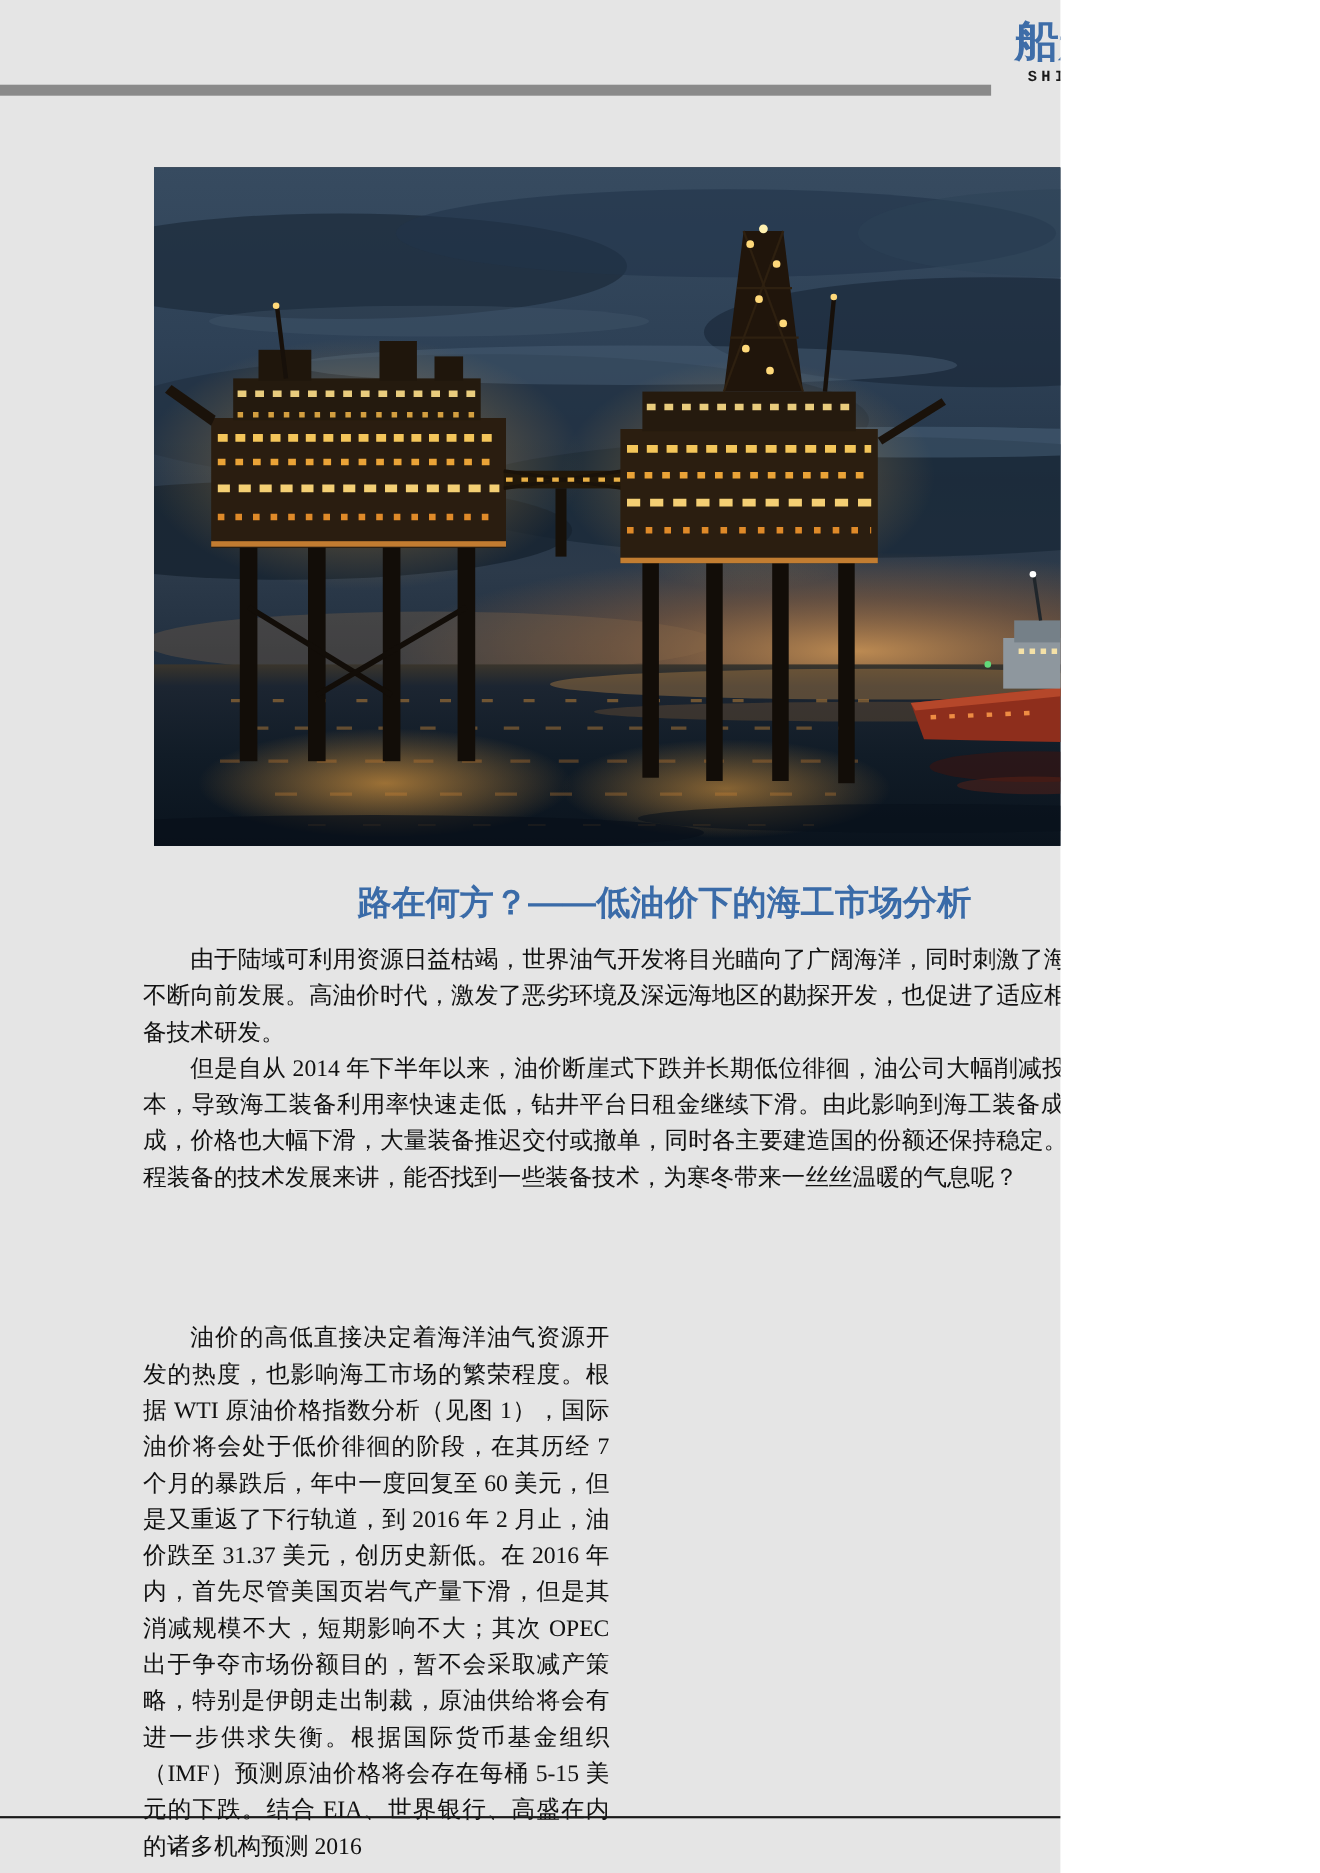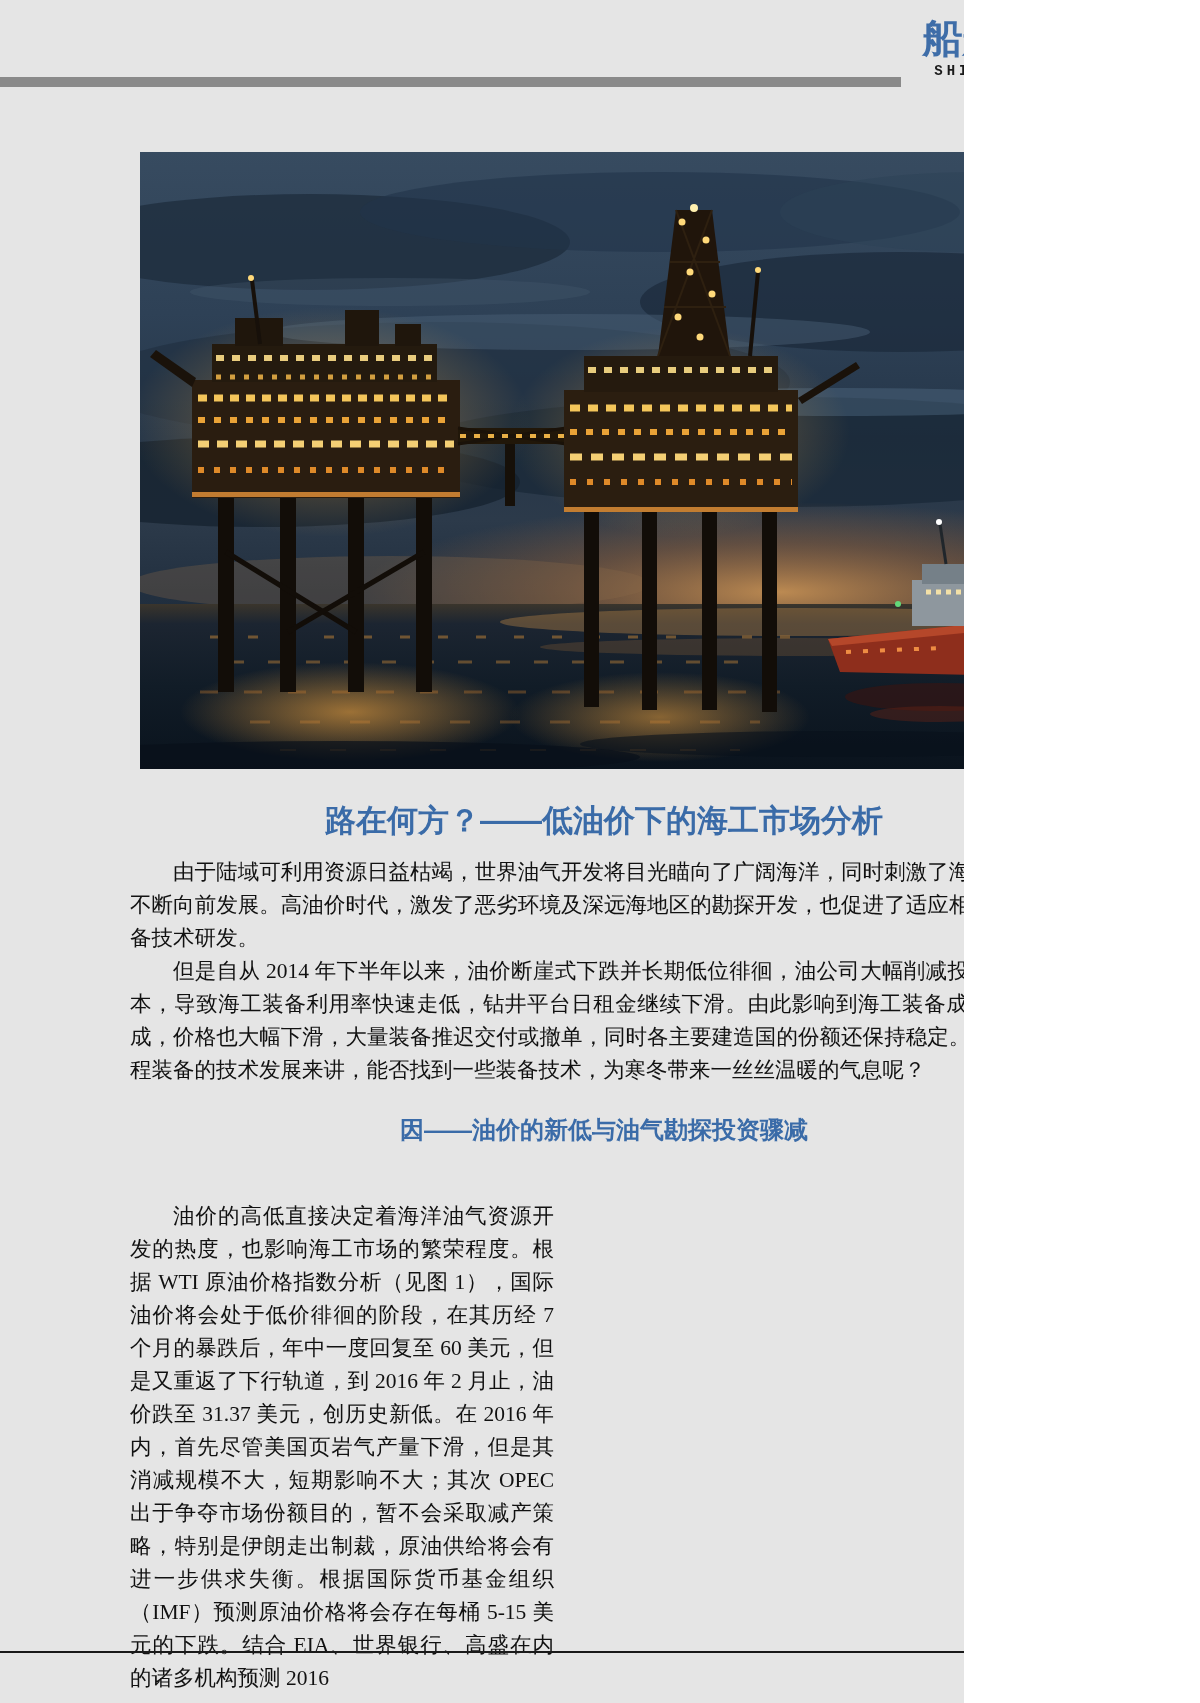--- a/index.html
+++ b/index.html
@@ -217,21 +217,20 @@
     </svg>
   </div>
 
   <div class="article-title">路在何方？——低油价下的海工市场分析</div>
 
   <div class="intro">
     <p>由于陆域可利用资源日益枯竭，世界油气开发将目光瞄向了广阔海洋，同时刺激了海洋工程装备不断向前发展。高油价时代，激发了恶劣环境及深远海地区的勘探开发，也促进了适应相应环境的装备技术研发。</p>
     <p>但是自从 2014 年下半年以来，油价断崖式下跌并长期低位徘徊，油公司大幅削减投资和运营资本，导致海工装备利用率快速走低，钻井平台日租金继续下滑。由此影响到海工装备成交额骤减七成，价格也大幅下滑，大量装备推迟交付或撤单，同时各主要建造国的份额还保持稳定。对于海洋工程装备的技术发展来讲，能否找到一些装备技术，为寒冬带来一丝丝温暖的气息呢？</p>
   </div>
 
-  <div class="section-heading">因——油价的新低与油气勘探投资骤减</div>
 
   <div class="columns">
     <div class="col-left">
       <p class="indent">油价的高低直接决定着海洋油气资源开发的热度，也影响海工市场的繁荣程度。根据 WTI 原油价格指数分析（见图 1），国际油价将会处于低价徘徊的阶段，在其历经 7 个月的暴跌后，年中一度回复至 60 美元，但是又重返了下行轨道，到 2016 年 2 月止，油价跌至 31.37 美元，创历史新低。在 2016 年内，首先尽管美国页岩气产量下滑，但是其消减规模不大，短期影响不大；其次 OPEC 出于争夺市场份额目的，暂不会采取减产策略，特别是伊朗走出制裁，原油供给将会有进一步供求失衡。根据国际货币基金组织（IMF）预测原油价格将会存在每桶 5-15 美元的下跌。结合 EIA、世界银行、高盛在内的诸多机构预测 2016</p>
     </div>
     <div class="col-right">
     </div>
   </div>
 
   <div class="footer-line"></div>

